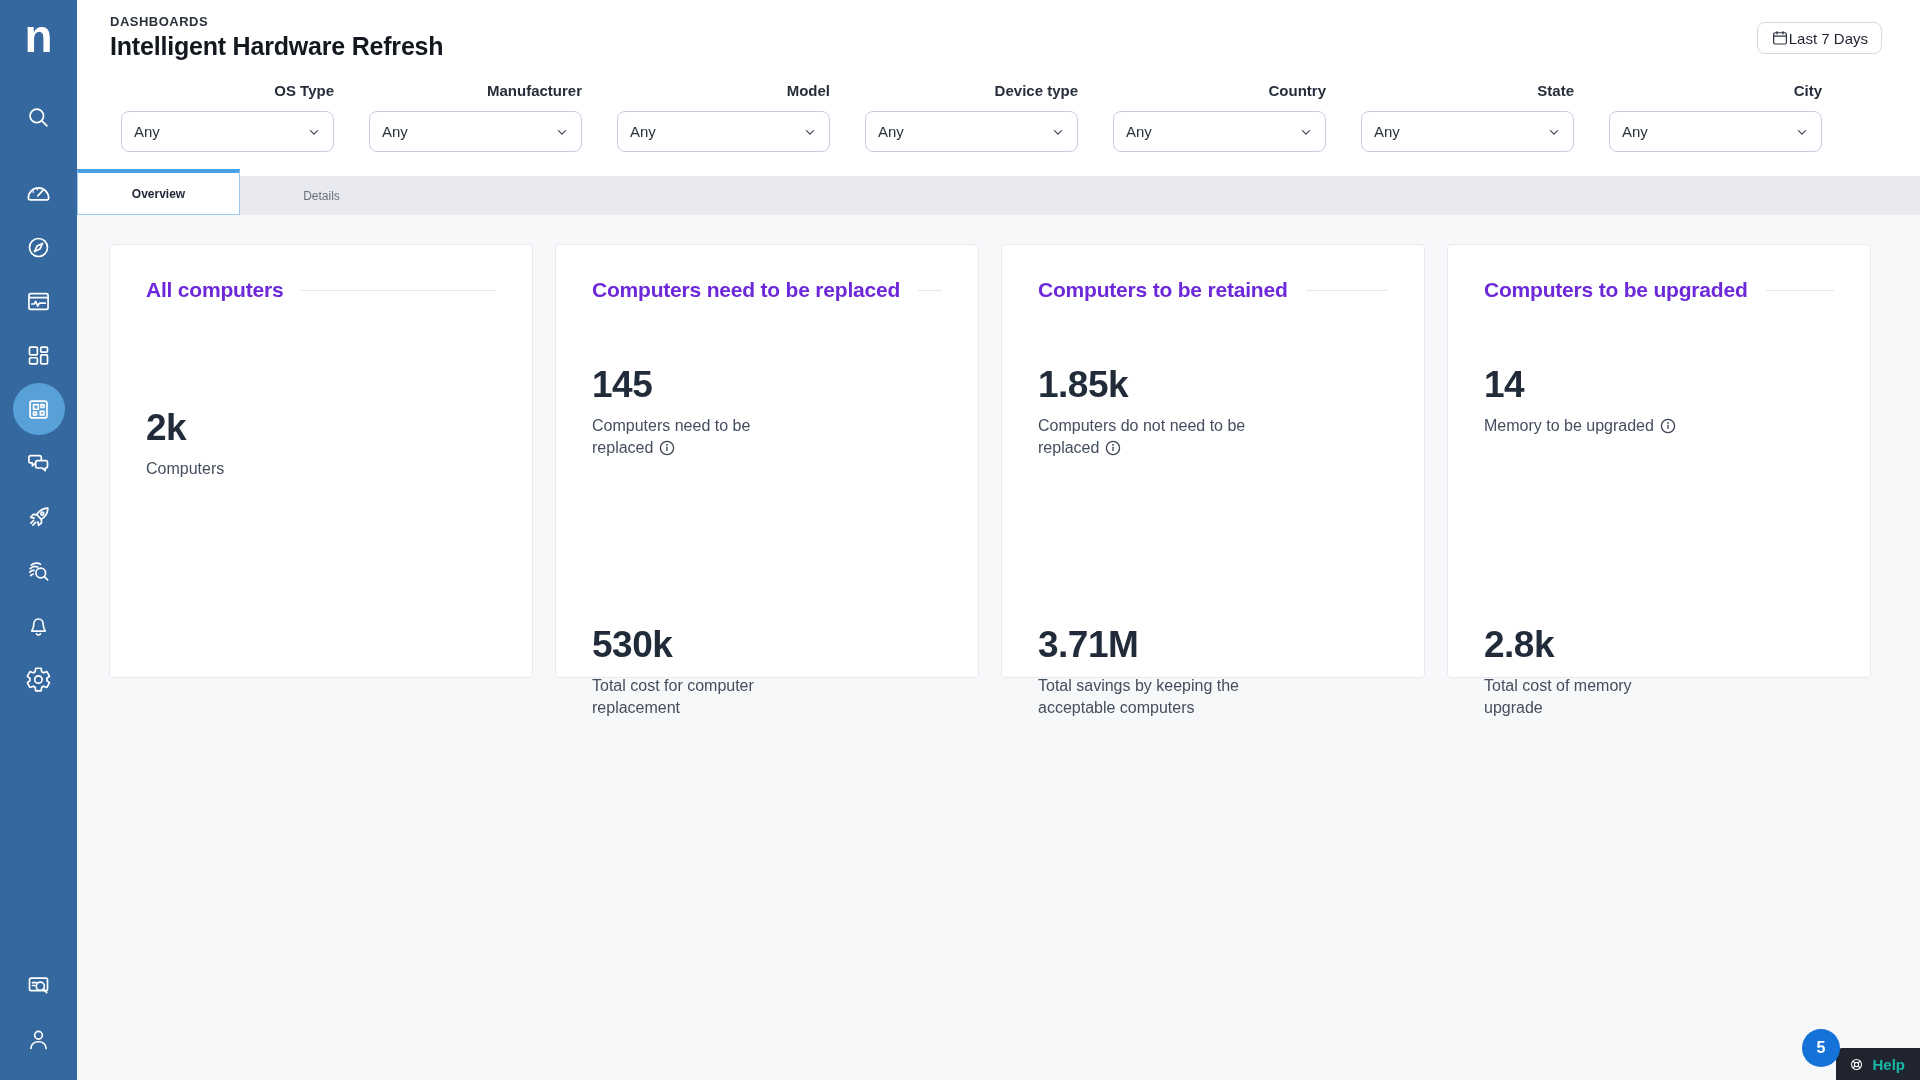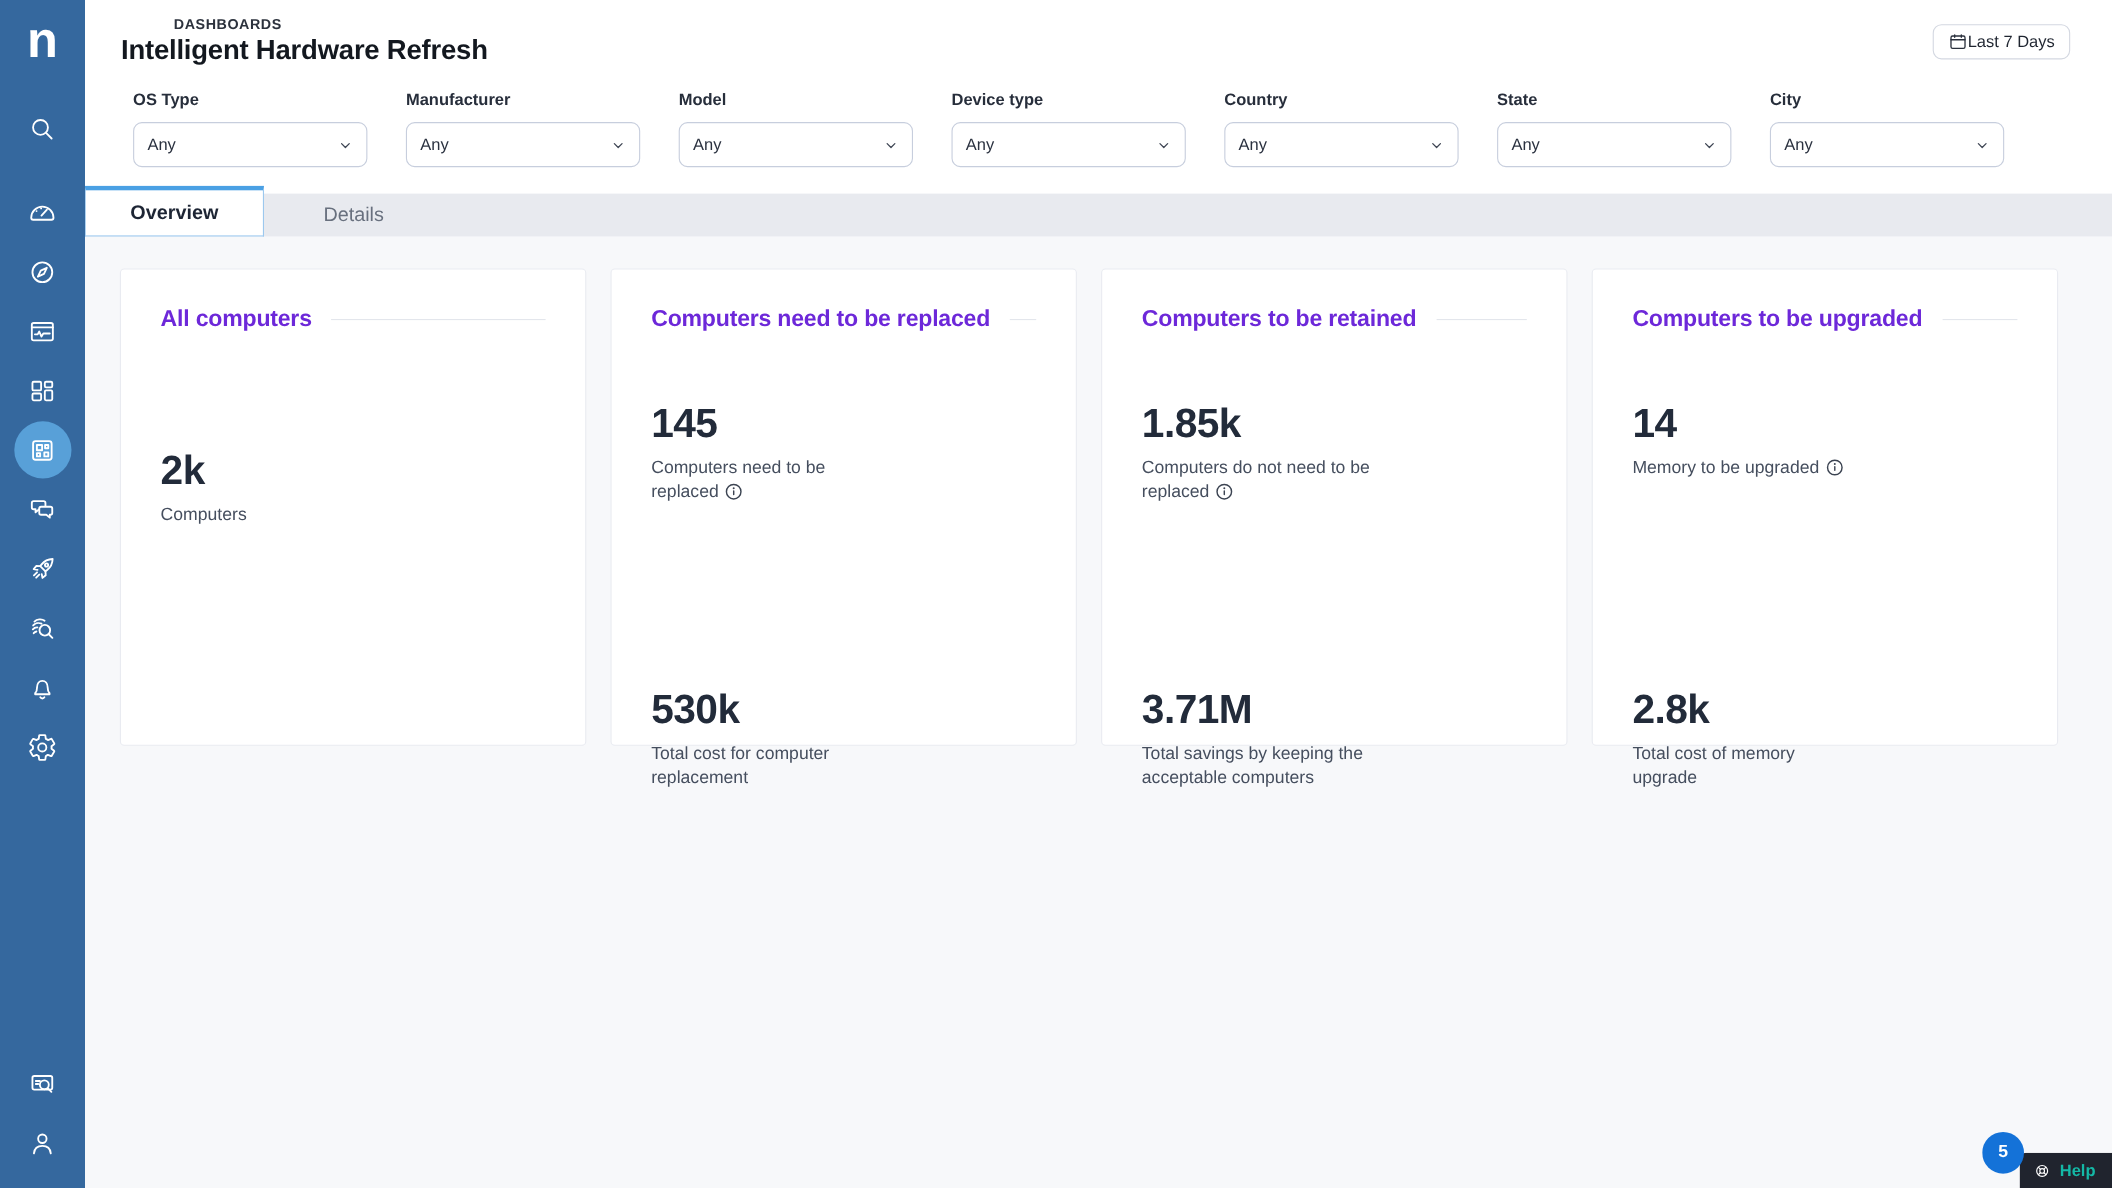--- a/index.html
+++ b/index.html
@@ -19,37 +19,37 @@
   .nav-item.first{margin-top:13px;}
   .nav-item.gap-above{margin-top:22px;}
   .nav-item svg{width:27px;height:27px;stroke:#fff;fill:none;stroke-width:1.5;stroke-linecap:round;stroke-linejoin:round;position:relative;z-index:2;}
   .active-circle{position:absolute;width:52px;height:52px;border-radius:50%;background:#58a0d8;z-index:1;}
   .sidebar-spacer{flex:1;}
   .sidebar-bottom{margin-bottom:14px;}
 
   
   .main{margin-left:77px;background:#fff;}
   .topbar{position:relative;padding:14px 38px 0 33px;background:#fff;}
-  .breadcrumb{font-size:13px;font-weight:700;letter-spacing:.5px;color:#2c323d;margin-left:48px;}
+  .breadcrumb{font-size:13px;font-weight:700;letter-spacing:.5px;color:#2c323d;}
   .page-title{font-size:25px;font-weight:700;color:#13181f;margin-top:3px;letter-spacing:-.2px;}
   .date-btn{position:absolute;top:22px;right:38px;height:32px;display:flex;align-items:center;gap:0;
     padding:0 13px;border:1px solid #d4d8e1;border-radius:8px;background:#fff;font-size:15px;
     color:#1f2530;cursor:pointer;font-family:inherit;}
   .date-btn svg{width:18px;height:18px;stroke:#2a303c;fill:none;stroke-width:1.6;stroke-linecap:round;}
 
   .filters{display:flex;gap:35px;padding:21px 38px 17px 44px;background:#fff;}
   .filter{width:213px;}
-  .filter-label{font-size:15px;font-weight:700;color:#272e3b;margin-bottom:12px;}
+  .filter-label{font-size:15px;font-weight:700;color:#272e3b;margin-bottom:12px;text-align:right;}
   .select{height:41px;border:1px solid #c7cedd;border-radius:8px;background:#fff;display:flex;
     align-items:center;justify-content:space-between;padding:0 12px;font-size:15px;color:#2b3240;cursor:pointer;}
   .select svg{width:14px;height:14px;stroke:#3f4document654;stroke-width:2;fill:none;stroke-linecap:round;stroke-linejoin:round;}
   .select svg{stroke:#3f4654;}
 
   .tabbar{height:39px;background:var(--strip_bg);display:flex;margin-top:7px;position:relative;}
-  .tab{width:163px;display:flex;align-items:center;justify-content:center;font-size:18px;cursor:pointer;}
+  .tab{width:163px;display:flex;align-items:center;justify-content:center;font-size:12px;cursor:pointer;}
   .tab.active{position:relative;top:-7px;height:46px;background:#fff;border:1px solid #9cc8ee;
     border-top:4px solid var(--accent);font-weight:700;color:#1d2534;}
   .tab.inactive{color:#68707e;}
 
   
   .content{background:var(--page_bg);height:876px;padding:29px 0 0 32px;display:flex;gap:22px;}
   .card{width:424px;height:434px;background:#fff;border:1px solid #e9ebf1;border-radius:4px;
     padding:33px 36px;flex:none;}
   .card-head{display:flex;align-items:center;}
   .card-title{font-size:21px;font-weight:700;color:#6d28d9;letter-spacing:-.2px;white-space:nowrap;}

